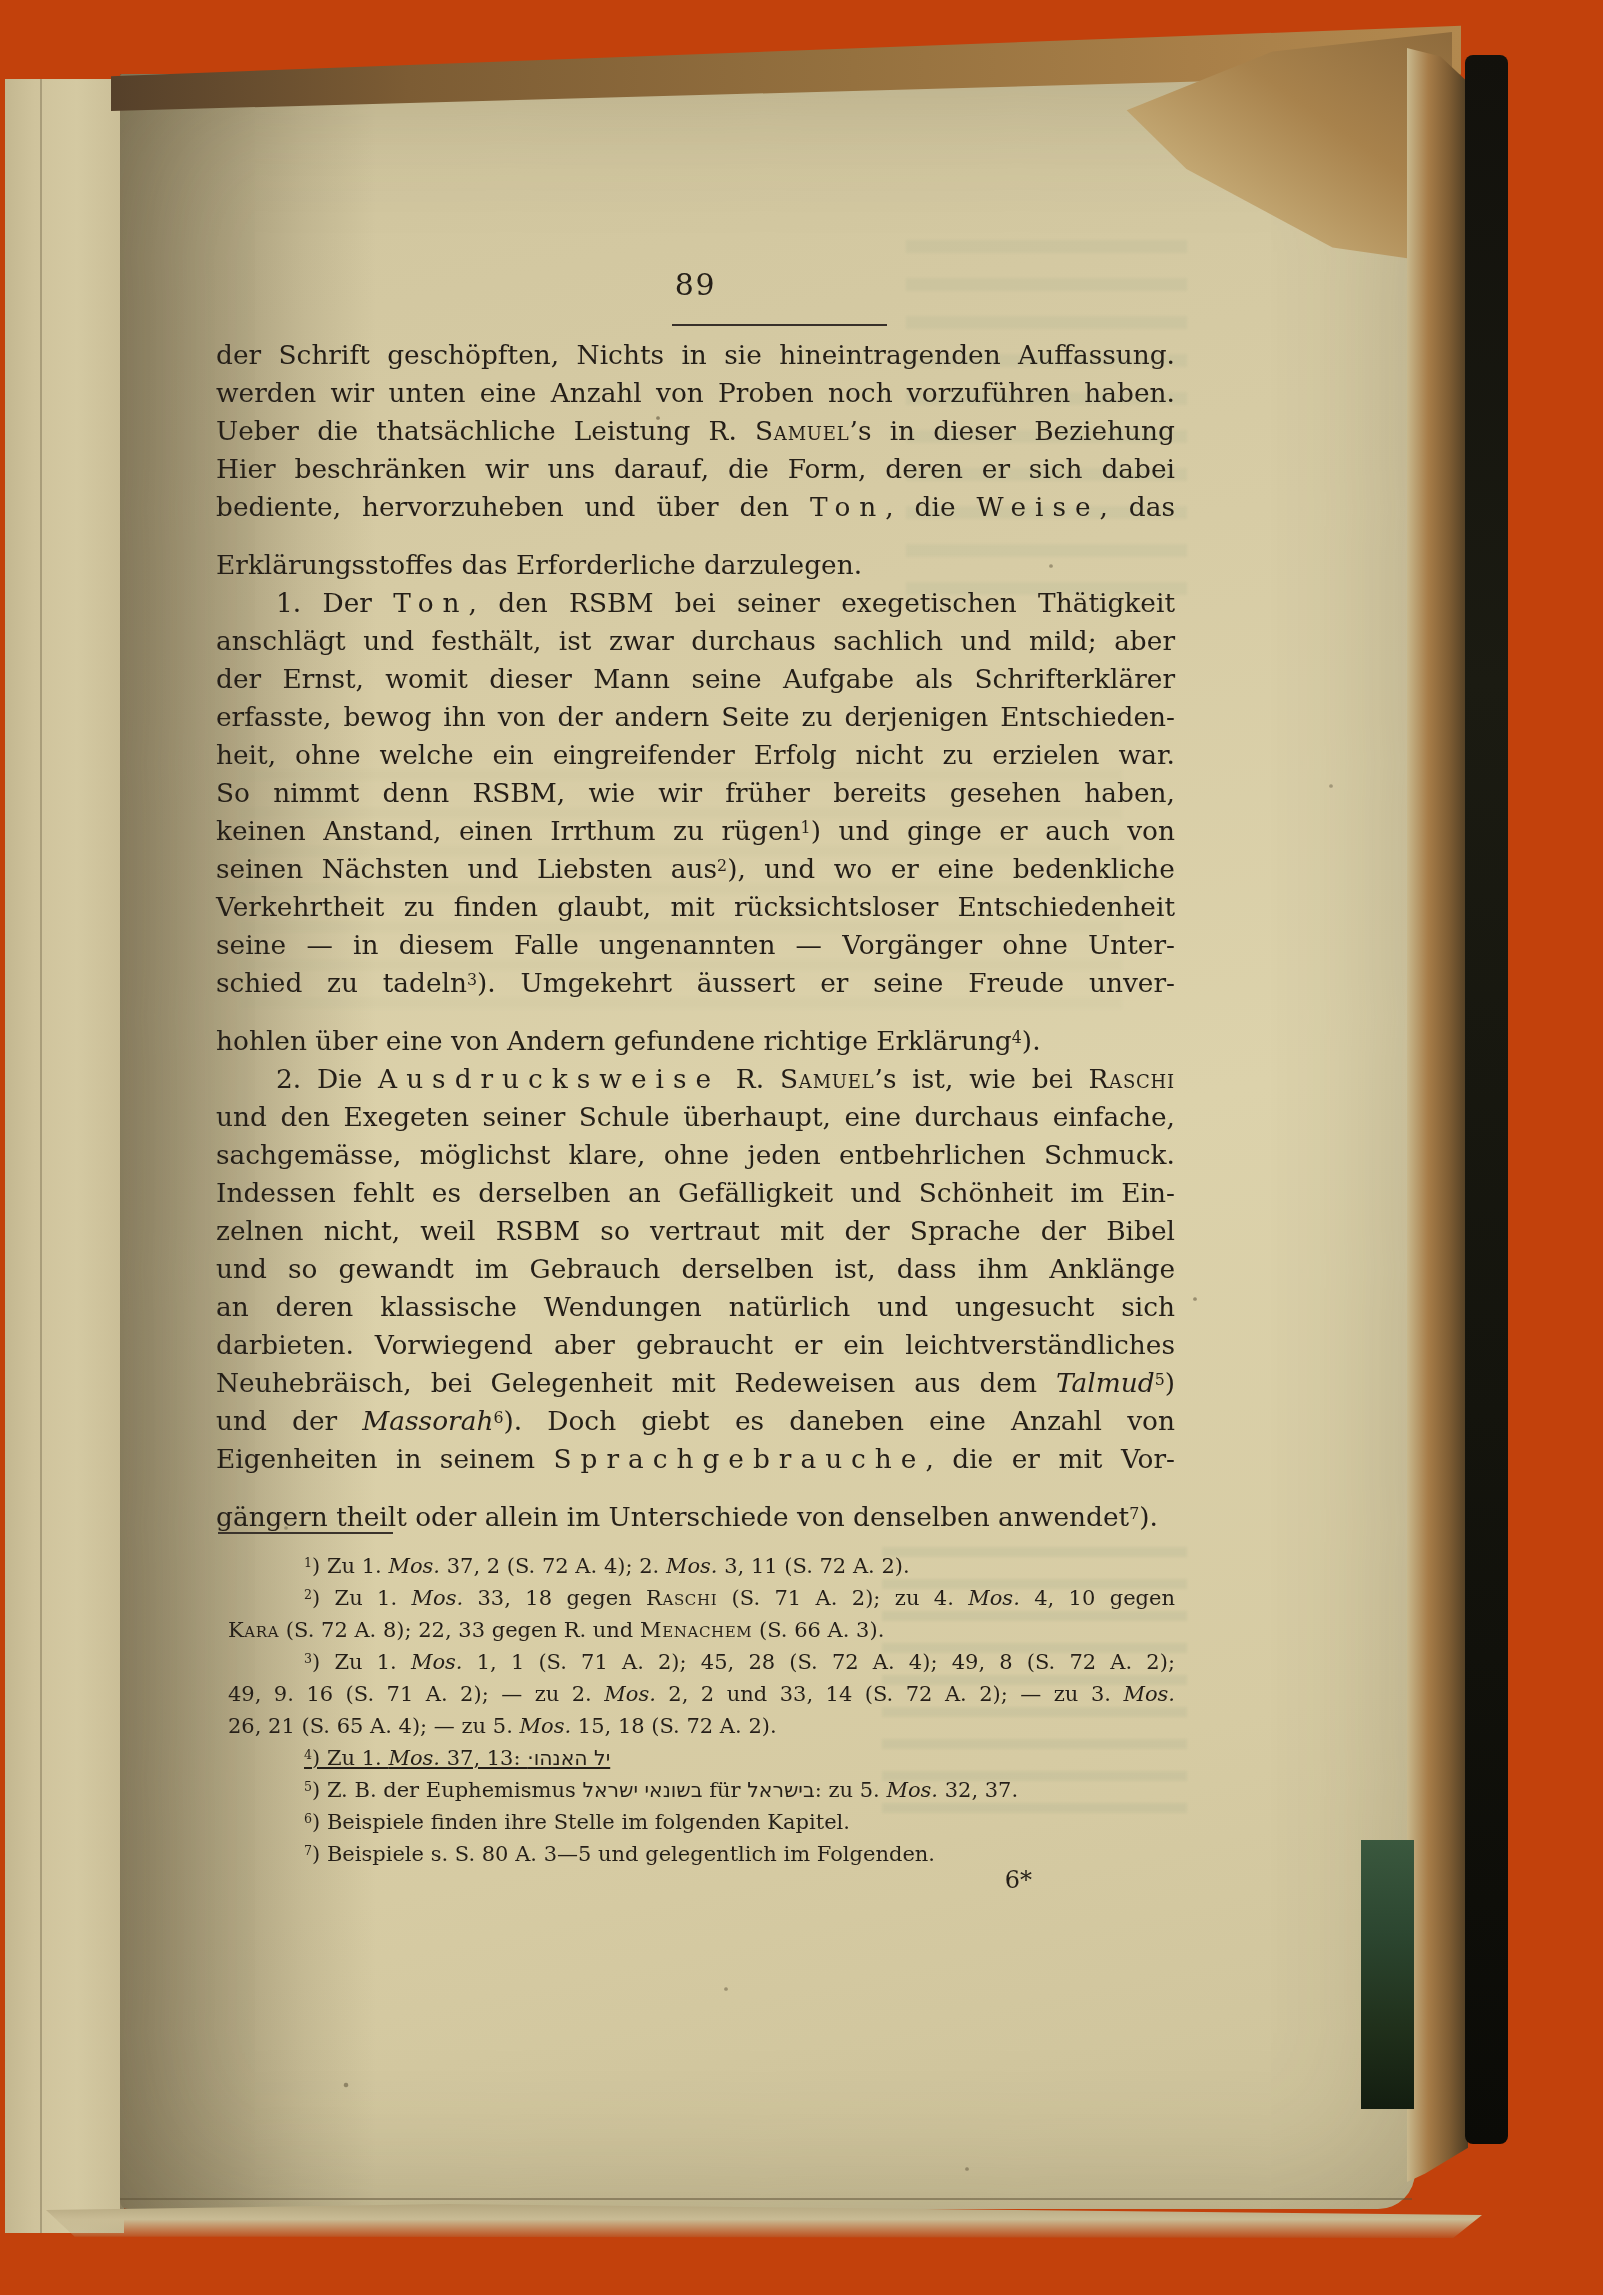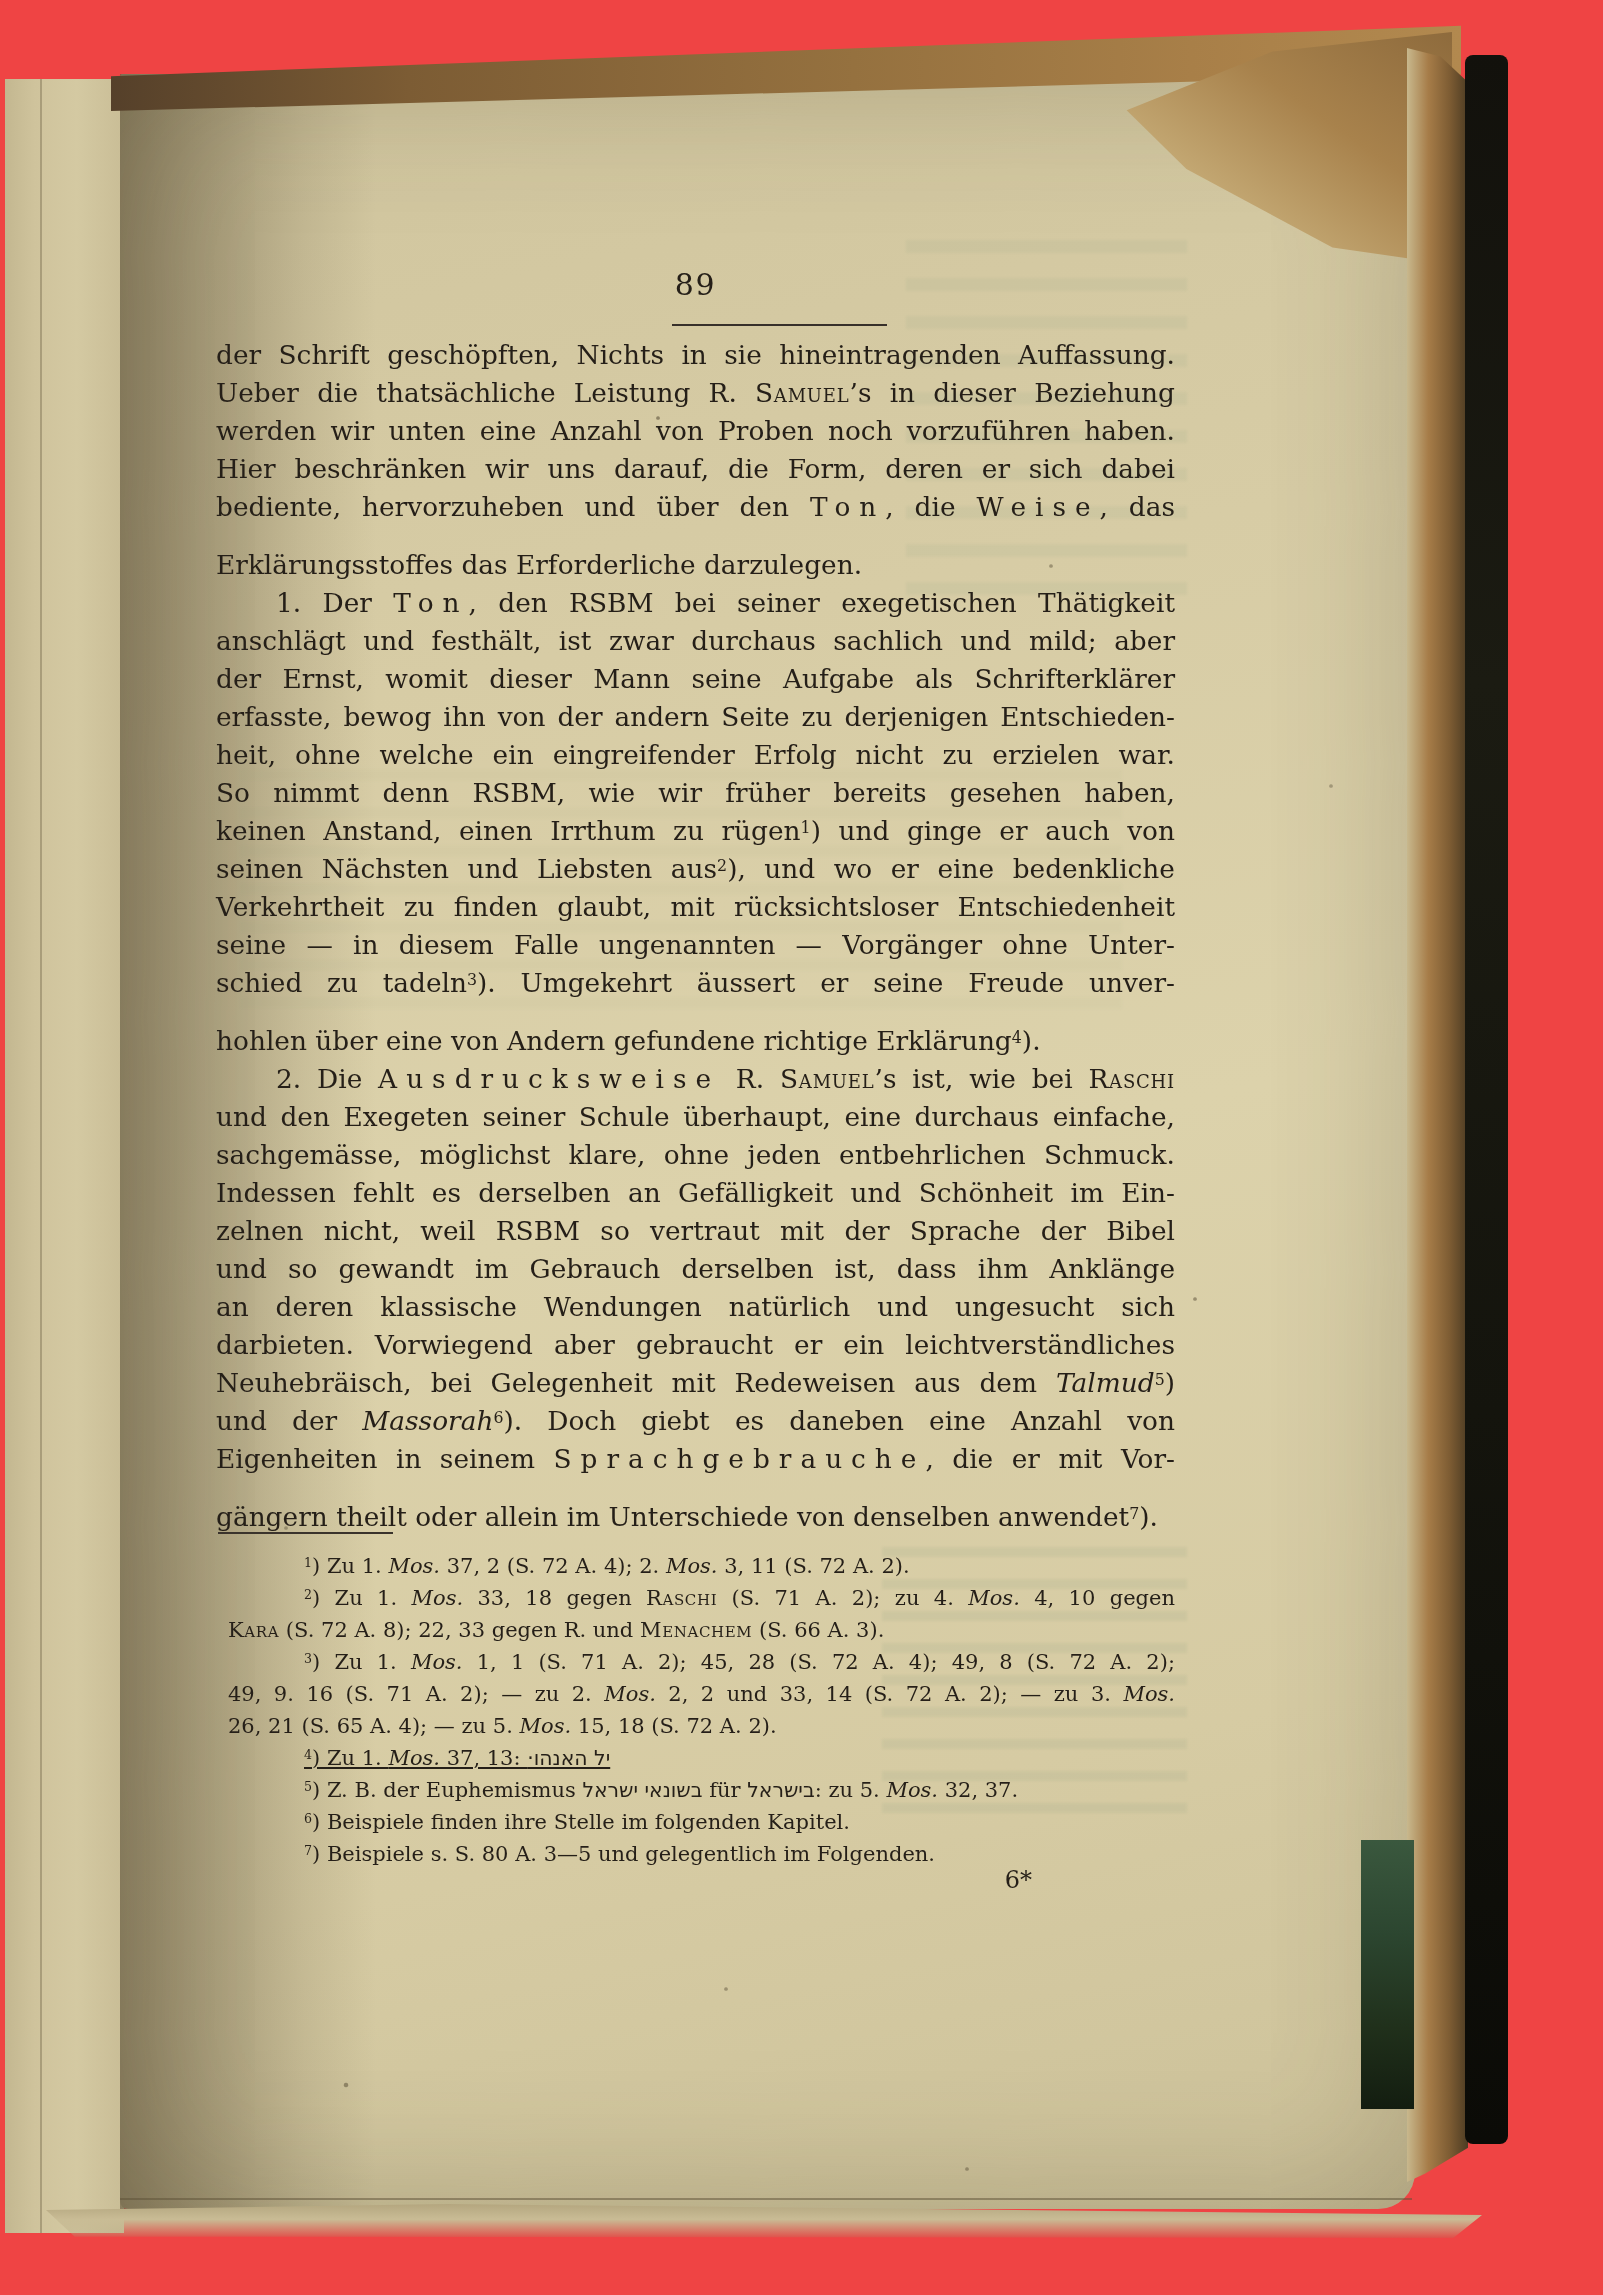--- a/index.html
+++ b/index.html
@@ -1,16 +1,16 @@
 <!DOCTYPE html>
 <html style="font-size:13px"><head>
 <meta charset="utf-8">
 <style>
   html,body{margin:0;padding:0;background:#070605;}
-  #stage{position:relative;width:1603px;height:2295px;background:#ef4444;overflow:hidden;
+  #stage{position:relative;width:1603px;height:2295px;background:#c2410c;overflow:hidden;
          font-family:"DejaVu Serif", serif;}
   
   .left-stack{position:absolute;left:4.8px;top:79px;width:119px;height:2154px;
     background:linear-gradient(90deg,#c3b790 0,#cfc39c 25%,#d4c9a2 60%,#c9bd96 100%);
     }
   .left-stack:before{content:"";position:absolute;inset:0;
     background:repeating-linear-gradient(90deg,transparent 0 35px,rgba(96,84,56,.35) 35px 37px,transparent 37px 63px,rgba(96,84,56,.18) 63px 63px,transparent 63px 119px);}
   .page-main{position:absolute;left:120px;top:74px;width:1295px;height:2135px;
     border-radius:2.4px 2.4px 37px 8px;
     background:linear-gradient(168deg,#d0c59e 0%,#d7cca5 28%,#dcd2ab 52%,#d6cba3 78%,#cdc29a 100%);}
@@ -95,22 +95,22 @@
   <div class="ghost g1"></div>
   <div class="ghost g2"></div>
   <div class="ghost g3"></div>
   <div class="specks"></div>
 
   <div id="page-number" class="ink">89</div>
   <div id="pn-rule"></div>
 
   <div id="main-text" class="ink">
       <div class="tl"><span>der Schrift geschöpften, Nichts in sie hineintragenden Auffassung.</span></div>
+      <div class="tl"><span>werden wir unten eine Anzahl von Proben noch vorzuführen haben.</span></div>
       <div class="tl"><span>Ueber die thatsächliche Leistung R. </span><span class="sc">Samuel</span><span>’s in dieser Beziehung</span></div>
-      <div class="tl"><span>werden wir unten eine Anzahl von Proben noch vorzuführen haben.</span></div>
       <div class="tl"><span>Hier beschränken wir uns darauf, die Form, deren er sich dabei</span></div>
       <div class="tl"><span>bediente, hervorzuheben und über den </span><span class="ls">Ton</span><span>, die </span><span class="ls">Weise</span><span>, das</span></div>
       <div class="tl last"><span>Erklärungsstoffes das Erforderliche darzulegen.</span></div>
       <div class="tl" style="padding-left: 60px;"><span>1. Der </span><span class="ls">Ton</span><span>, den RSBM bei seiner exegetischen Thätigkeit</span></div>
       <div class="tl"><span>anschlägt und festhält, ist zwar durchaus sachlich und mild; aber</span></div>
       <div class="tl"><span>der Ernst, womit dieser Mann seine Aufgabe als Schrifterklärer</span></div>
       <div class="tl"><span>erfasste, bewog ihn von der andern Seite zu derjenigen Entschieden-</span></div>
       <div class="tl"><span>heit, ohne welche ein eingreifender Erfolg nicht zu erzielen war.</span></div>
       <div class="tl"><span>So nimmt denn RSBM, wie wir früher bereits gesehen haben,</span></div>
       <div class="tl"><span>keinen Anstand, einen Irrthum zu rügen</span><sup class="sp">1</sup><span>) und ginge er auch von</span></div>

